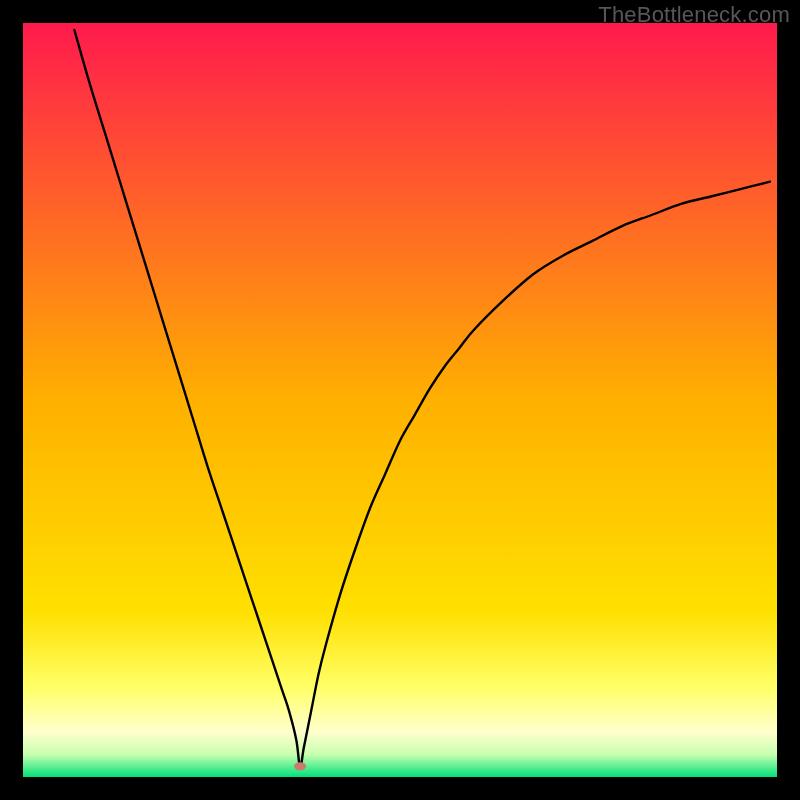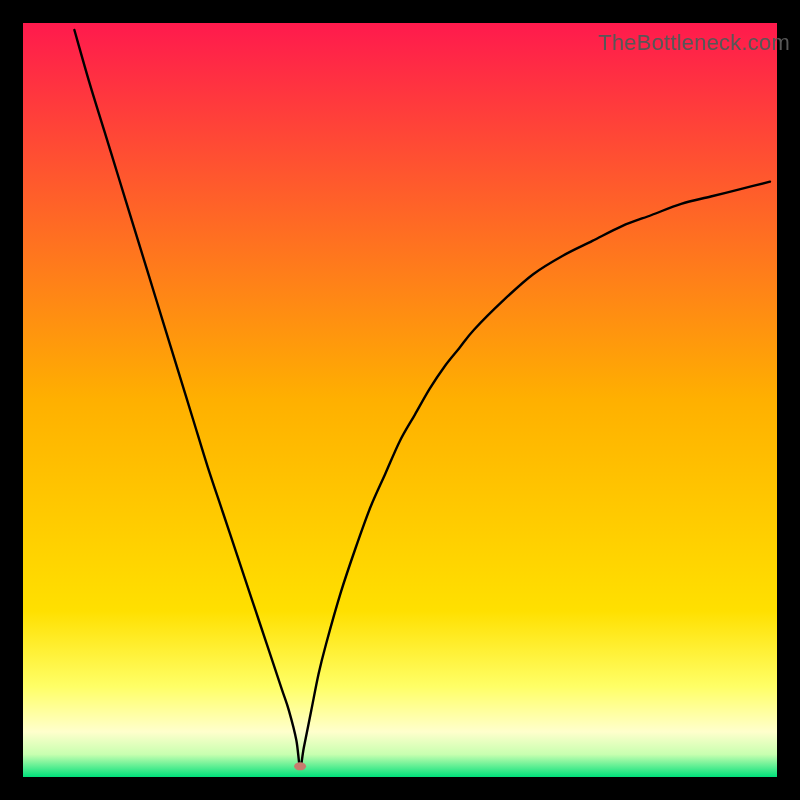--- a/index.html
+++ b/index.html
@@ -17,21 +17,20 @@
   }
   .watermark {
     position: absolute;
     top: 2px;
     right: 10px;
     font-size: 22px;
     font-weight: 500;
     color: #575757;
     letter-spacing: 0.2px;
     z-index: 20;
-    margin-top: 28px;
   }
   svg.plot {
     position: absolute;
     top: 0;
     left: 0;
   }
 </style>
 </head>
 <body>
 

